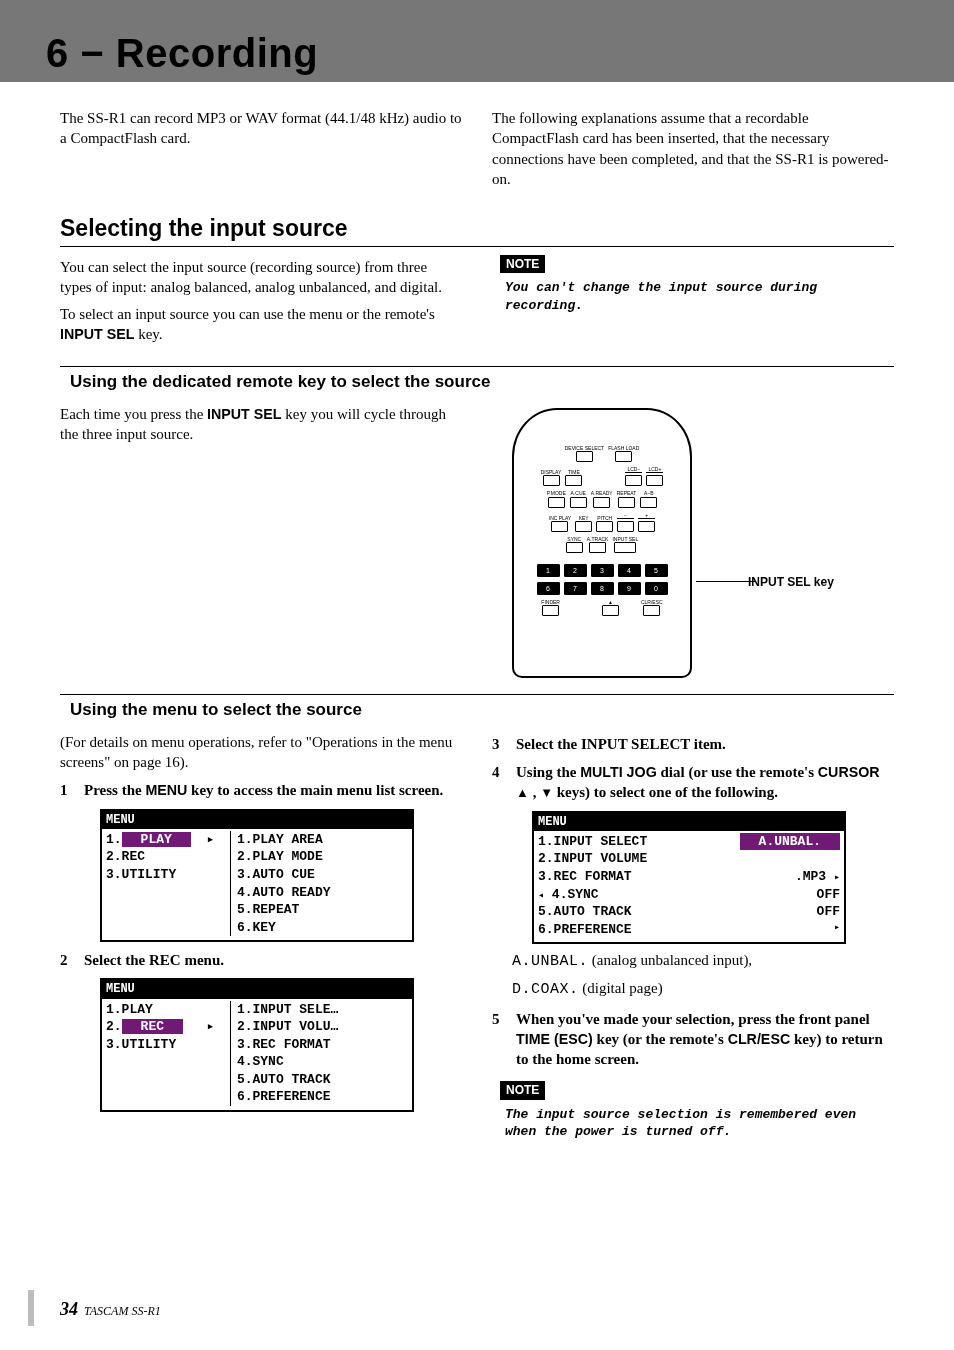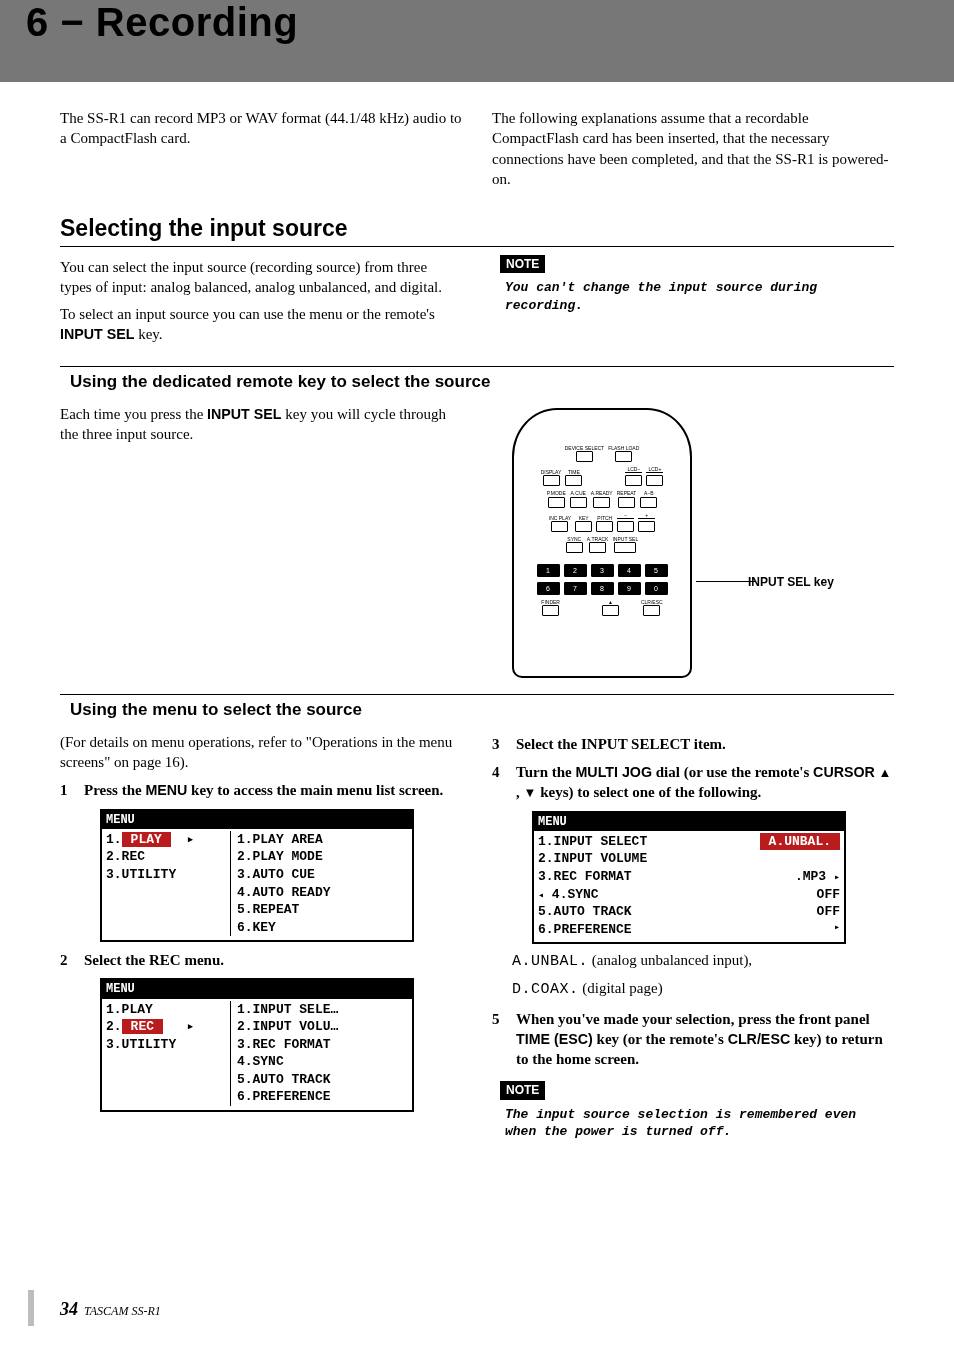--- a/index.html
+++ b/index.html
@@ -12,22 +12,22 @@
     width: 954px;
     height: 1350px;
     position: relative;
     box-sizing: border-box;
   }
   .header-bar {
     background: #777;
     height: 82px;
     width: 100%;
     display: flex;
-    align-items: flex-start;
-    padding: 0 46px 6px 26px;
+    align-items: flex-end;
+    padding: 0 46px 6px 46px;
     box-sizing: border-box;
   }
   .header-bar h1 {
     margin: 0;
     font-family: Arial, "Helvetica Neue", Helvetica, sans-serif;
     font-weight: 900;
     font-size: 40px;
     color: #000;
     letter-spacing: .5px;
   }
@@ -113,23 +113,23 @@
   }
   .menu-screen.split .left {
     width: 42%;
     border-right: 1px solid #000;
   }
   .menu-screen.split .right {
     width: 58%;
     padding-left: 6px;
   }
   .inv {
-    background: #b91c1c;
+    background: #701a75;
     color: #fff;
-    padding: 0 9px;
+    padding: 0 19px;
   }
   .menu-row { white-space: nowrap; }
   .menu-row-2col { display: flex; justify-content: space-between; white-space: nowrap; }
   .tri { display: inline-block; width: 8px; text-align: center; }
   .arrow-tiny { font-size: 10px; }
 
   
   .remote-wrap {
     position: relative;
     width: 380px;
@@ -442,21 +442,21 @@
 
     <div class="col">
       <div class="step">
         <div class="num">3</div>
         <div class="txt">Select the INPUT SELECT item.</div>
       </div>
 
       <div class="step">
         <div class="num">4</div>
         <div class="txt">
-          <span>Turn the </span><span class="sans">MULTI JOG</span><span> dial (or use the remote's </span><span class="sans">CURSOR</span>
+          <span>Using the </span><span class="sans">MULTI JOG</span><span> dial (or use the remote's </span><span class="sans">CURSOR</span>
           <span class="up-sym">▲</span><b> , </b>
           <span class="dn-sym">▼</span>
           <b> keys) to select one of the following.</b>
         </div>
       </div>
 
       <div class="menu-screen" style="width:310px;">
         <div class="hdr">MENU</div>
         <div class="body">
           <div class="menu-row-2col">

